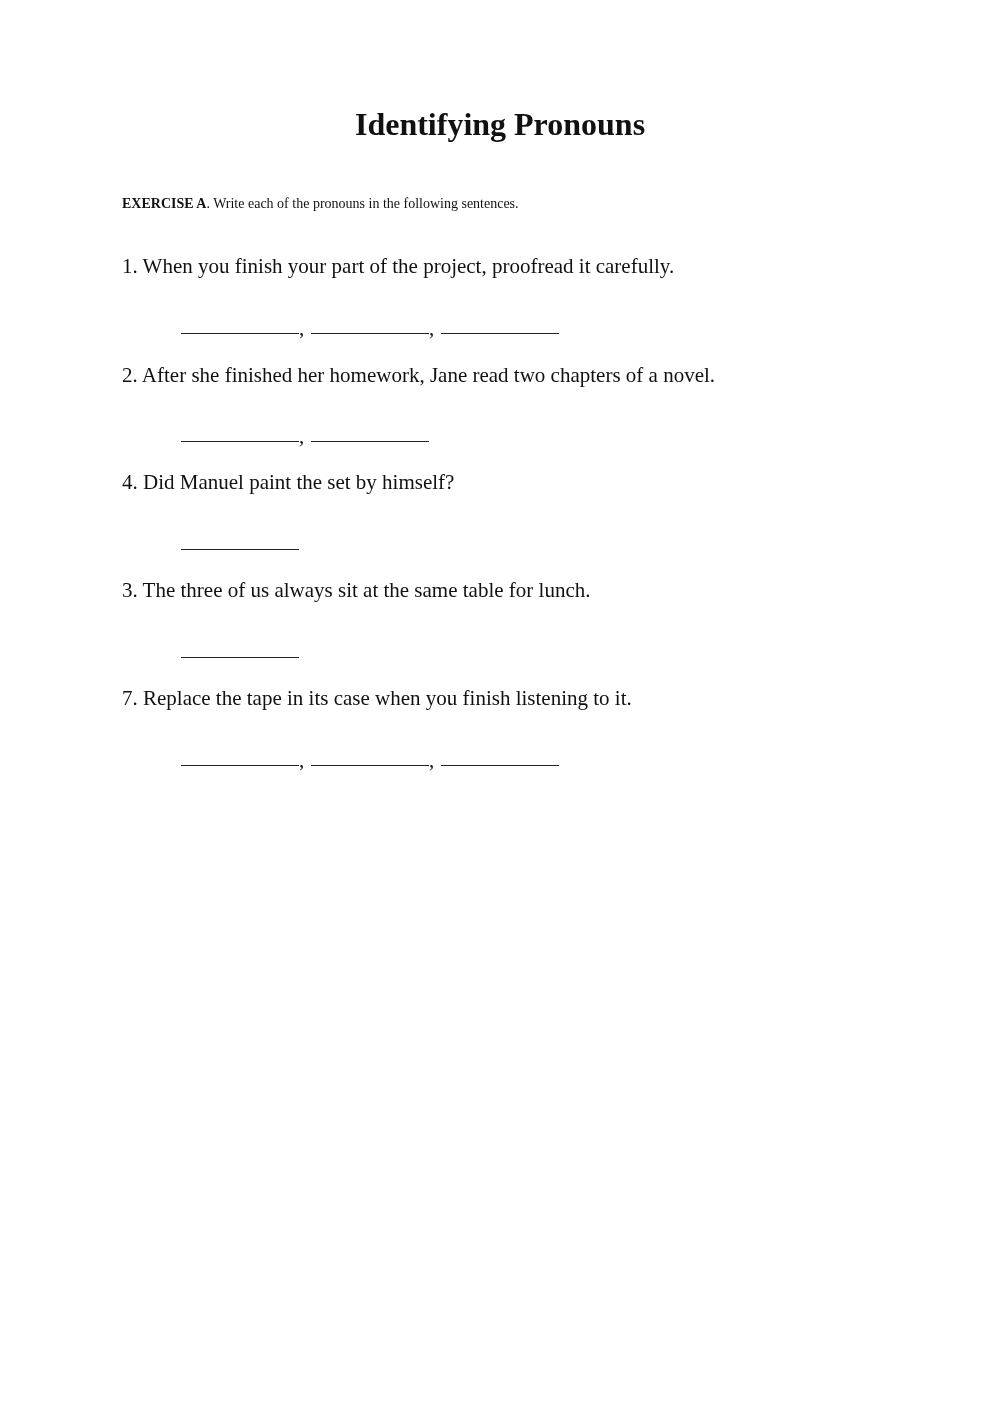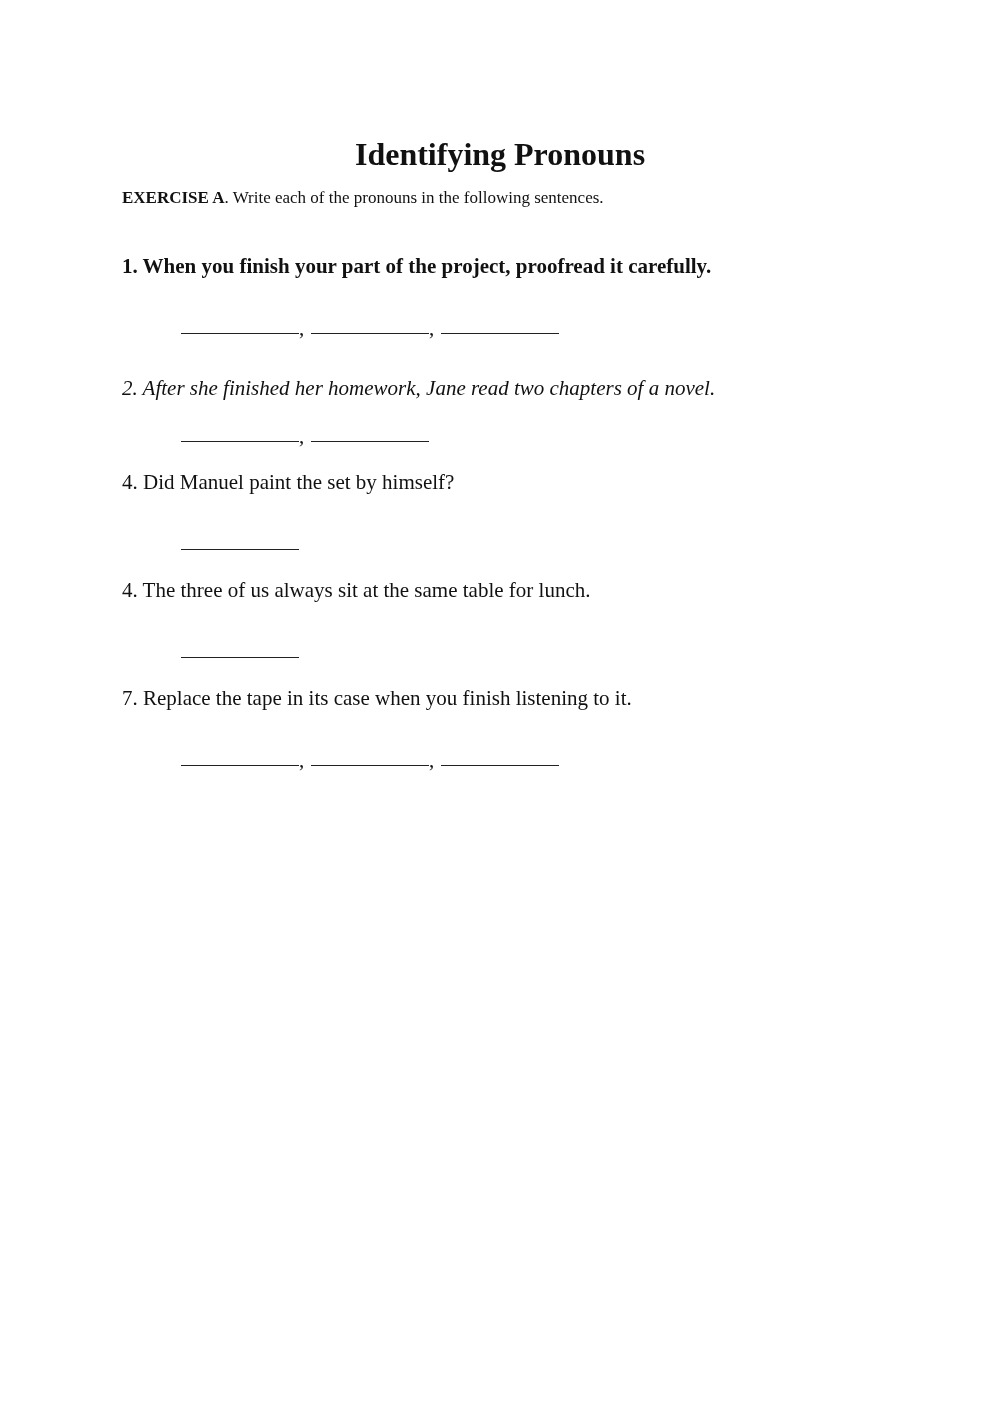--- a/index.html
+++ b/index.html
@@ -10,34 +10,34 @@
     body {
       width: 1000px;
       height: 1413px;
       position: relative;
       overflow: hidden;
       font-family: "Liberation Serif", "DejaVu Serif", serif;
       color: #111111;
     }
     .title {
       position: absolute;
-      top: 132px;
+      top: 102px;
       left: 0;
       width: 1000px;
       text-align: center;
       font-size: 32px;
       font-weight: bold;
       line-height: 44px;
       margin: 0;
     }
     .instruction {
       position: absolute;
-      top: 184px;
+      top: 190px;
       left: 122px;
-      font-size: 17px;
+      font-size: 14px;
       line-height: 28px;
       white-space: nowrap;
     }
     .instruction .label {
       font-weight: bold;
     }
     .question {
       position: absolute;
       left: 122px;
       font-size: 21px;
@@ -77,42 +77,42 @@
   </style>
 </head>
 <body>
 
 <h1 class="title">Identifying Pronouns</h1>
 
 <div class="instruction">
   <span class="label">EXERCISE A</span><span>. Write each of the pronouns in the following sentences.</span>
 </div>
 
-<div class="question" style="top:252px;font-weight:bold;">1. When you finish your part of the project, proofread it carefully.</div>
+<div class="question" style="top:252px;">1. When you finish your part of the project, proofread it carefully.</div>
 <div class="answers" style="top:306px;">
   <input class="blank" type="text" value="" style="">
   <span class="sep">,</span>
   <input class="blank" type="text" value="" style="">
   <span class="sep">,</span>
   <input class="blank" type="text" value="" style="">
 </div>
 
-<div class="question" style="top:374px;font-style:italic;">2. After she finished her homework, Jane read two chapters of a novel.</div>
+<div class="question" style="top:361px;">2. After she finished her homework, Jane read two chapters of a novel.</div>
 <div class="answers" style="top:414px;">
   <input class="blank" type="text" value="" style="">
   <span class="sep">,</span>
   <input class="blank" type="text" value="" style="">
 </div>
 
 <div class="question" style="top:468px;">4. Did Manuel paint the set by himself?</div>
 <div class="answers" style="top:522px;">
   <input class="blank" type="text" value="" style="">
 </div>
 
-<div class="question" style="top:576px;">4. The three of us always sit at the same table for lunch.</div>
+<div class="question" style="top:576px;">3. The three of us always sit at the same table for lunch.</div>
 <div class="answers" style="top:630px;">
   <input class="blank" type="text" value="" style="">
 </div>
 
 <div class="question" style="top:684px;">7. Replace the tape in its case when you finish listening to it.</div>
 <div class="answers" style="top:738px;">
   <input class="blank" type="text" value="" style="">
   <span class="sep">,</span>
   <input class="blank" type="text" value="" style="">
   <span class="sep">,</span>

